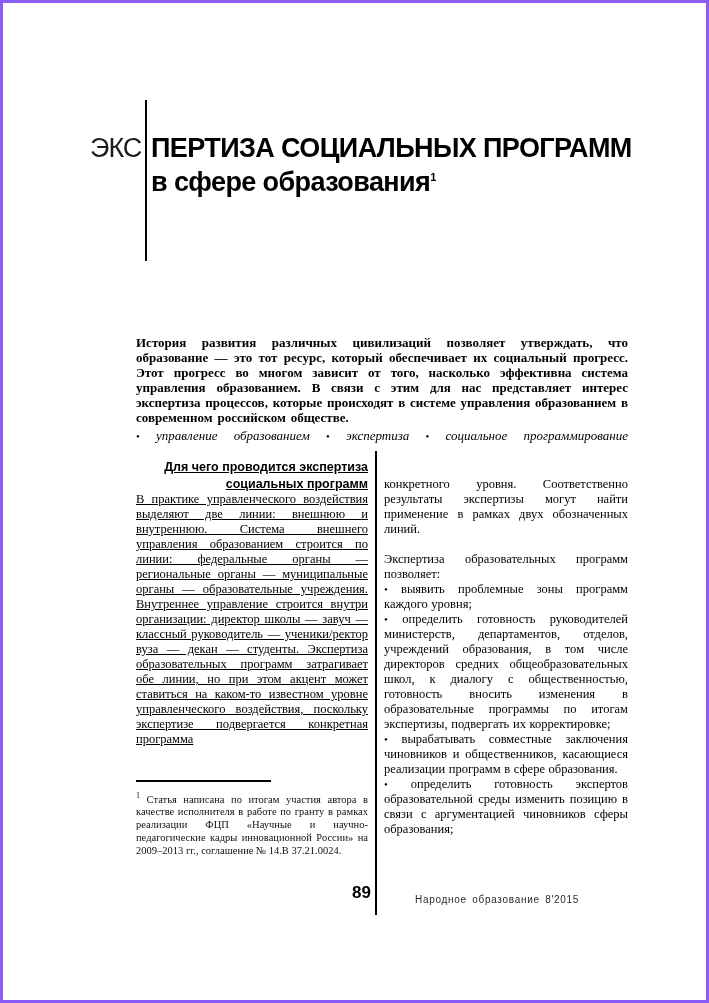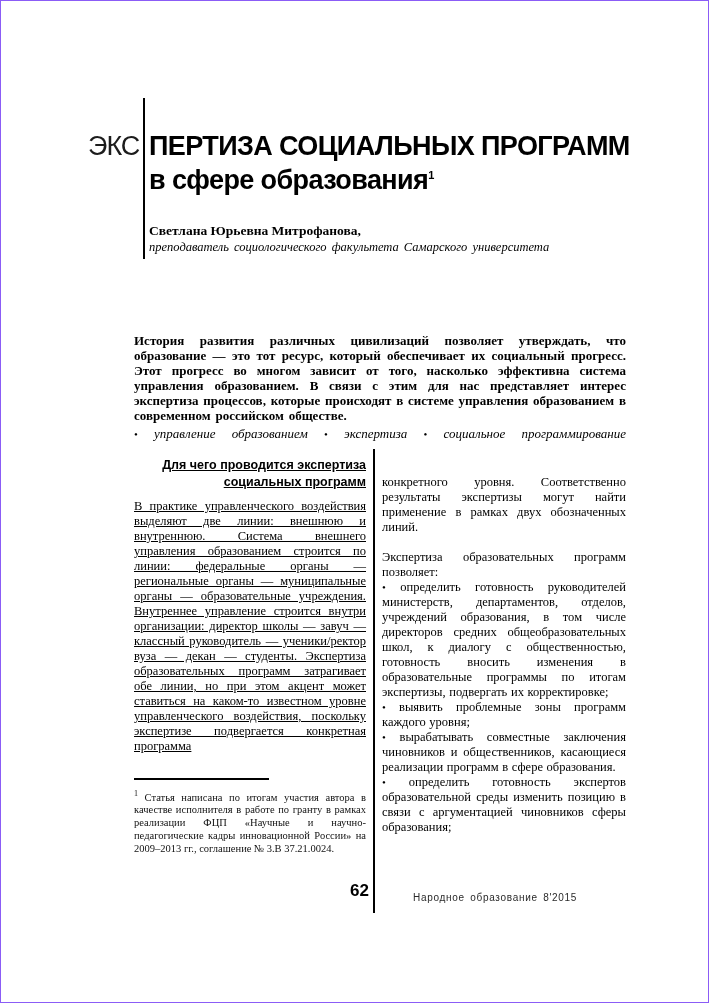--- a/index.html
+++ b/index.html
@@ -1,20 +1,20 @@
 <!DOCTYPE html>
 <html lang="ru"><head>
 <meta charset="utf-8">
 <style>
   html,body { margin:0; padding:0; background:#fff; }
   .page {
     position:relative; width:709px; height:1003px; margin:0 auto;
     background:#fff; color:#000; overflow:hidden;
     font-family:"Liberation Serif", serif;
-    box-sizing:border-box; border:1px solid #8b5cf6;
+    box-sizing:border-box; border:3px solid #8b5cf6;
   }
 
   
   .title-rule { position:absolute; left:142px; top:97px; width:2px; height:161px; background:#000; }
   .title {
     position:absolute; left:87px; top:128px;
     font-family:"Liberation Sans", sans-serif; font-weight:700;
     font-size:27px; line-height:34px; letter-spacing:-0.6px; color:#000;
     white-space:nowrap;
   }
@@ -48,21 +48,21 @@
   .col-right { position:absolute; left:381px; top:437px; width:244px; }
 
   .section-heading {
     font-family:"Liberation Sans", sans-serif; font-weight:700;
     font-size:12.5px; line-height:16.5px; text-align:right; padding-top:6px;
   }
   .body-text {
     font-size:12.5px; line-height:15px; text-align:justify;
     hyphens:auto; -webkit-hyphens:auto; word-spacing:0.5px;
   }
-  .col-left .body-text { margin-top:9px; }
+  .col-left .body-text { }
   .col-right .p1 { margin-top:37px; }
   .col-right .p2 { margin-top:15px; }
   .bullet { margin:0; }
   .bullet .bm { font-size:11px; }
 
   
   .footnote { position:absolute; left:0; top:327px; width:232px; font-size:10.5px; line-height:13px; text-align:justify; color:#111; }
   .footnote-rule { width:135px; height:1.5px; background:#000; margin-bottom:7px; }
   .footnote sup { font-size:8px; }
 
@@ -82,53 +82,49 @@
 
 <div class="page">
 
   <div class="title-rule"></div>
 
   <div class="title">
     <div><span class="prefix">ЭКС</span><span>ПЕРТИЗА СОЦИАЛЬНЫХ ПРОГРАММ</span></div>
     <div class="line2"><span>в сфере образования</span><sup>1</sup></div>
   </div>
 
-  <div class="author">
-    <div class="author-name">Светлана Юрьевна Митрофанова,</div>
-    <div class="author-aff">преподаватель социологического факультета Самарского университета</div>
-  </div>
 
   <div class="abstract">История развития различных цивилизаций позволяет утверждать, что образование — это тот ресурс, который обеспечивает их социальный прогресс. Этот прогресс во многом зависит от того, насколько эффективна система управления образованием. В связи с этим для нас представляет интерес экспертиза процессов, которые происходят в системе управления образованием в современном российском обществе.</div>
 
   <div class="keywords">
     <span class="bm">•</span>
     <span>управление образованием</span>
     <span class="bm">•</span>
     <span>экспертиза</span>
     <span class="bm">•</span>
     <span>социальное программирование</span>
   </div>
 
   <div class="col-divider"></div>
 
   <div class="col-left">
     <div class="section-heading">Для чего проводится экспертиза социальных программ</div>
     <div class="body-text">В практике управленческого воздействия выделяют две линии: внешнюю и внутреннюю. Система внешнего управления образованием строится по линии: федеральные органы — региональные органы — муниципальные органы — образовательные учреждения. Внутреннее управление строится внутри организации: директор школы — завуч — классный руководитель — ученики/ректор вуза — декан — студенты. Экспертиза образовательных программ затрагивает обе линии, но при этом акцент может ставиться на каком-то известном уровне управленческого воздействия, поскольку экспертизе подвергается конкретная программа</div>
 
     <div class="footnote">
       <div class="footnote-rule"></div>
-      <div><sup>1</sup><span> Статья написана по итогам участия автора в качестве исполнителя в работе по гранту в рамках реализации ФЦП «Научные и научно-педагогические кадры инновационной России» на 2009–2013 гг., соглашение № 3.В 37.21.0024.</span></div>
+      <div><sup>1</sup><span> Статья написана по итогам участия автора в качестве исполнителя в работе по гранту в рамках реализации ФЦП «Научные и научно-педагогические кадры инновационной России» на 2009–2013 гг., соглашение № 14.В 37.21.0024.</span></div>
     </div>
   </div>
 
   <div class="col-right">
     <div class="body-text p1">конкретного уровня. Соответственно результаты экспертизы могут найти применение в рамках двух обозначенных линий.</div>
     <div class="body-text p2">Экспертиза образовательных программ позволяет:</div>
+    <div class="body-text bullet"><span class="bm">•</span> <span>выявить проблемные зоны программ каждого уровня;</span></div>
     <div class="body-text bullet"><span class="bm">•</span> <span>определить готовность руководителей министерств, департаментов, отделов, учреждений образования, в том числе директоров средних общеобразовательных школ, к диалогу с общественностью, готовность вносить изменения в образовательные программы по итогам экспертизы, подвергать их корректировке;</span></div>
-    <div class="body-text bullet"><span class="bm">•</span> <span>выявить проблемные зоны программ каждого уровня;</span></div>
     <div class="body-text bullet"><span class="bm">•</span> <span>вырабатывать совместные заключения чиновников и общественников, касающиеся реализации программ в сфере образования.</span></div>
     <div class="body-text bullet"><span class="bm">•</span> <span>определить готовность экспертов образовательной среды изменить позицию в связи с аргументацией чиновников сферы образования;</span></div>
   </div>
 
-  <div class="page-number">62</div>
+  <div class="page-number">89</div>
   <div class="journal">Народное образование 8'2015</div>
 
 </div>
 
 </body></html>

